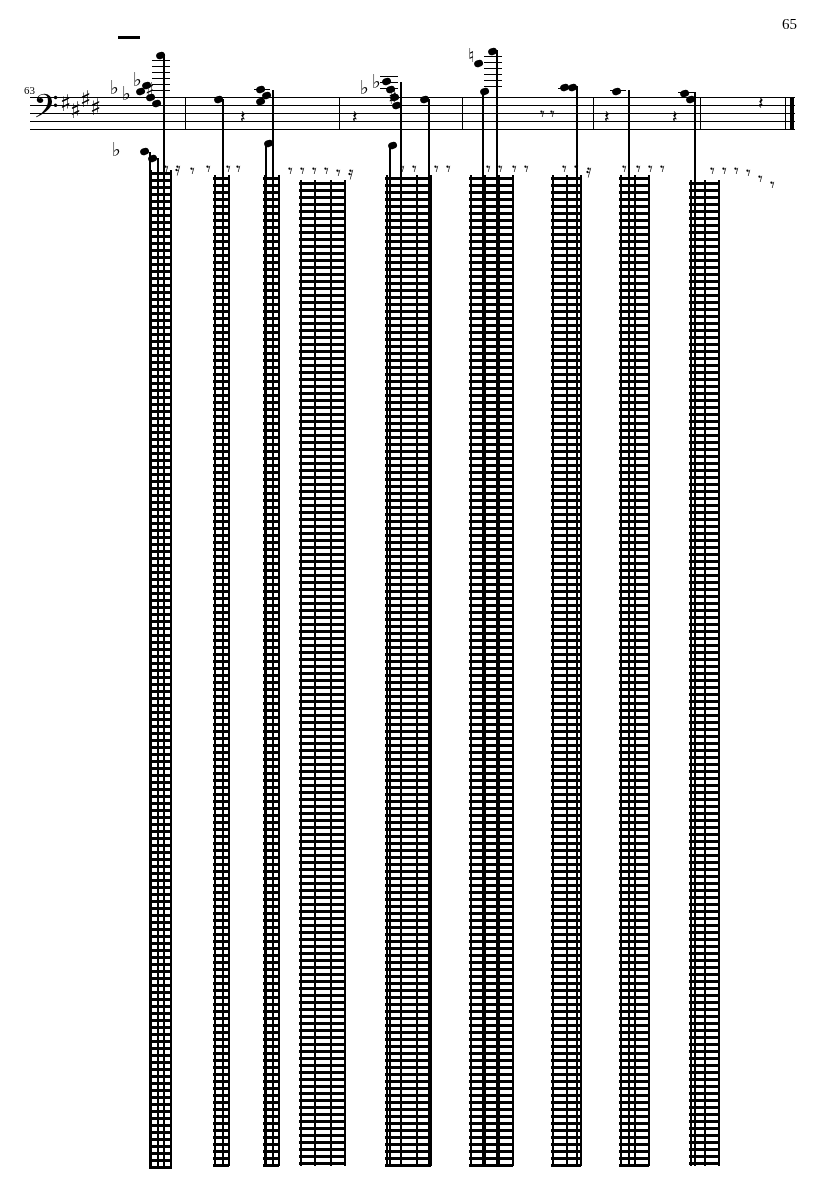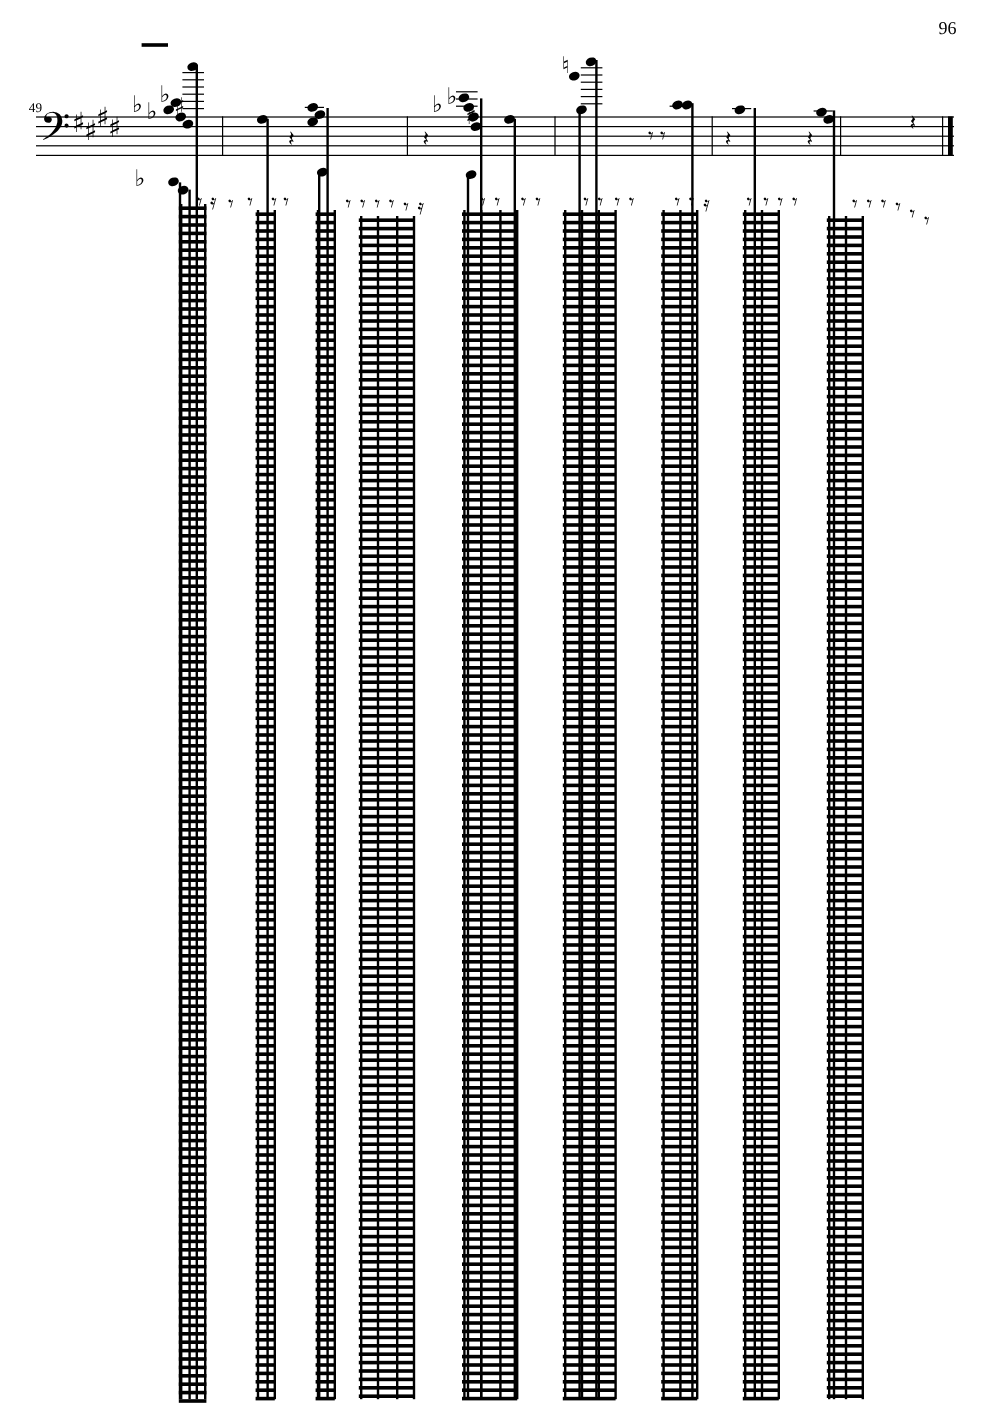--- a/index.html
+++ b/index.html
@@ -128,23 +128,23 @@
     position: absolute;
     height: 3px;
     background: #000;
   }
 </style>
 </head>
 <body>
 
 <div class="page">
 
-  <div class="page-number">96</div>
-
-  <div class="measure-number">49</div>
+  <div class="page-number">65</div>
+
+  <div class="measure-number">63</div>
 
   <div class="tuplet-bracket" style="left:118px; top:36px; width:22px;"></div>
 
   <div class="staff">
     <div class="sline" style="top:0px;"></div>
     <div class="sline" style="top:8px;"></div>
     <div class="sline" style="top:16px;"></div>
     <div class="sline" style="top:24px;"></div>
     <div class="sline" style="top:32px;"></div>
   </div>

